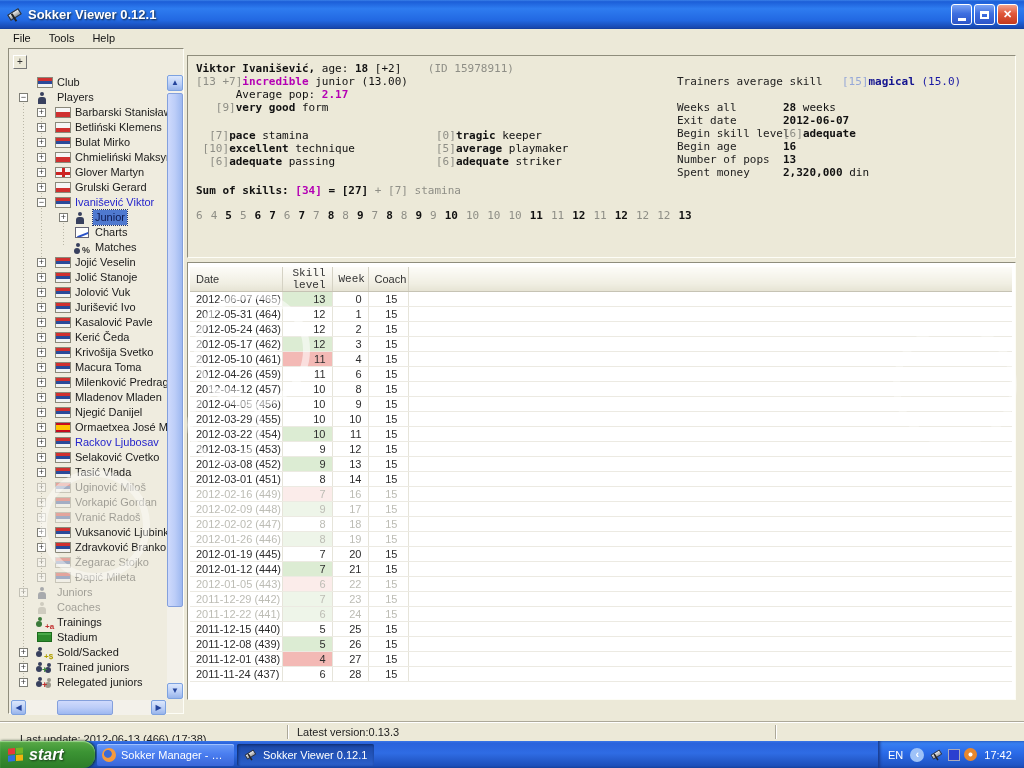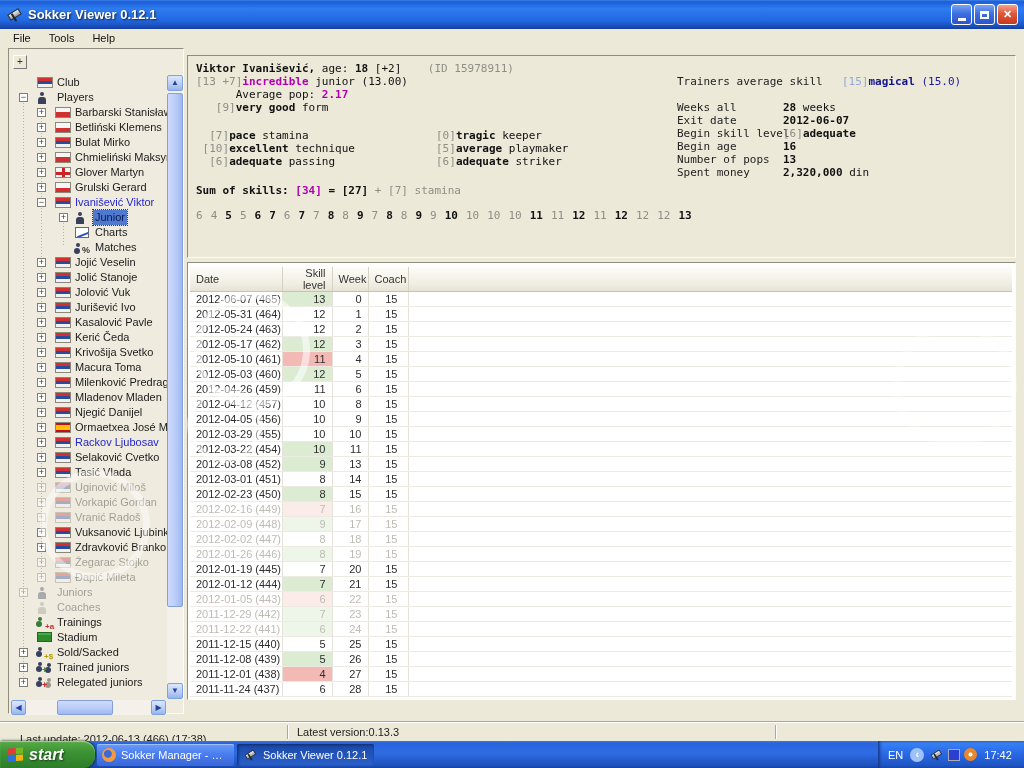--- a/index.html
+++ b/index.html
@@ -123,21 +123,21 @@
   .c-lb { color:#96a8d8; }
   .c-nb { color:#141490; font-weight:bold; }
   .c-n { color:#1818a4; }
 
   
   .table-panel { position:absolute; left:187px; top:216px; width:829px; height:438px; background:#fff; padding:4px 0 0 2px; }
   table.grid { border-collapse:collapse; width:822px; table-layout:fixed; font-size:11px; }
   .grid th { height:15px; font-weight:normal; color:#333; text-align:left; padding:0 6px;
     background:linear-gradient(180deg,#fdfcf8 0%,#f0eee2 70%,#e6e3d4 100%);
     border-right:1px solid #d5d2c4; border-bottom:1px solid #c6c3b4; }
-  .grid th.ra { text-align:right; }
+  .grid th.ra { text-align:right;font-family:Liberation Mono, monospace; }
   .grid th.ctr { text-align:center; }
   .grid td { height:14px; line-height:14px; color:#2e2e2e; padding:0 6px;
     border-right:1px solid #e6e4da; border-bottom:1px solid #eceae2; overflow:hidden; white-space:nowrap; }
   .grid td.ra { text-align:right; }
   .grid td.coach { padding-right:10px; }
   .grid td.sg { background:#dcecd3; }
   .grid td.sr { background:#f3b9b5; }
   .grid tr.dim td { color:#bcbcb4; }
   .grid tr.dim td.sg { background:#eef5e9; }
   .grid tr.dim td.sr { background:#fbecea; }
@@ -478,27 +478,20 @@
               <td class="fill"></td>
             </tr>
             <tr>
               <td>2012-05-10 (461)</td>
               <td class="ra sr">11</td>
               <td class="ra">4</td>
               <td class="ra coach">15</td>
               <td class="fill"></td>
             </tr>
             <tr>
-              <td>2012-05-03 (460)</td>
-              <td class="ra sg">12</td>
-              <td class="ra">5</td>
-              <td class="ra coach">15</td>
-              <td class="fill"></td>
-            </tr>
-            <tr>
               <td>2012-04-26 (459)</td>
               <td class="ra">11</td>
               <td class="ra">6</td>
               <td class="ra coach">15</td>
               <td class="fill"></td>
             </tr>
             <tr>
               <td>2012-04-12 (457)</td>
               <td class="ra">10</td>
               <td class="ra">8</td>
@@ -520,37 +513,37 @@
               <td class="fill"></td>
             </tr>
             <tr>
               <td>2012-03-22 (454)</td>
               <td class="ra sg">10</td>
               <td class="ra">11</td>
               <td class="ra coach">15</td>
               <td class="fill"></td>
             </tr>
             <tr>
+              <td>2012-03-15 (453)</td>
+              <td class="ra">9</td>
+              <td class="ra">12</td>
+              <td class="ra coach">15</td>
+              <td class="fill"></td>
+            </tr>
+            <tr>
               <td>2012-03-08 (452)</td>
               <td class="ra sg">9</td>
               <td class="ra">13</td>
               <td class="ra coach">15</td>
               <td class="fill"></td>
             </tr>
             <tr>
               <td>2012-03-01 (451)</td>
               <td class="ra">8</td>
               <td class="ra">14</td>
-              <td class="ra coach">15</td>
-              <td class="fill"></td>
-            </tr>
-            <tr>
-              <td>2012-02-23 (450)</td>
-              <td class="ra sg">8</td>
-              <td class="ra">15</td>
               <td class="ra coach">15</td>
               <td class="fill"></td>
             </tr>
             <tr class="dim">
               <td>2012-02-16 (449)</td>
               <td class="ra sr">7</td>
               <td class="ra">16</td>
               <td class="ra coach">15</td>
               <td class="fill"></td>
             </tr>

